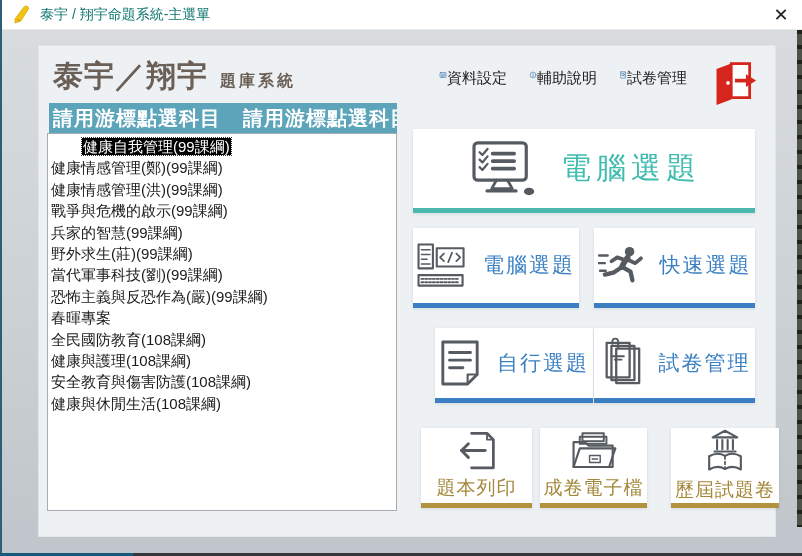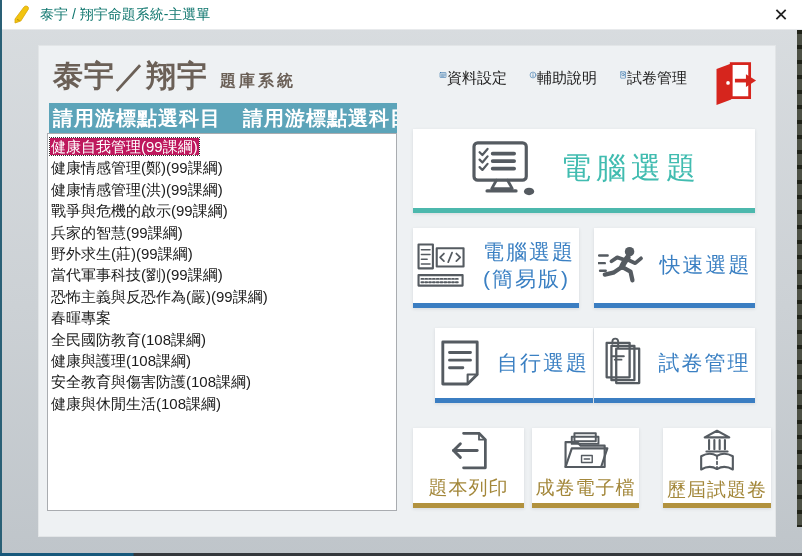--- a/index.html
+++ b/index.html
@@ -54,30 +54,30 @@
     letter-spacing:1px; overflow:hidden; white-space:nowrap;
   }
   .subject-list {
     position:absolute; left:8px; top:87px; width:350px; height:378px;
     background:#fff; border:1px solid #a9acb0; list-style:none;
     padding:2px 0 0 2px; overflow:hidden;
   }
   .subject-list li { font-size:15px; line-height:21.4px; color:#1b1b1b; cursor:default; white-space:nowrap; }
   .subject-list li span { padding:0 1px; }
   .subject-list li.selected span {
-    background:#be185d; color:#fff; outline:1px dotted #333;
+    background:#000000; color:#fff; outline:1px dotted #333;margin-left:32px;
   }
   
   .btn {
     position:absolute; background:#fff; box-shadow:0 1px 3px rgba(80,90,100,.15);
     display:flex; align-items:center; justify-content:center; cursor:pointer;
   }
   .btn.teal  { border-bottom:5px solid #4cb8ad; }
   .btn.blue  { border-bottom:5px solid #3b7ec2; }
-  .btn.gold  { border-bottom:5px solid #b2923e; }
+  .btn.gold  { border-bottom:5px solid #b2923e;margin-left:8px; }
   .btn-primary-label { font-size:30px; color:#41bcb0; letter-spacing:5px; margin-left:24px; white-space:nowrap; }
   .btn-blue-label { font-size:21px; color:#3b80c3; letter-spacing:2px; margin-left:16px; white-space:nowrap; line-height:1.25; }
   .btn-gold-label { font-size:19px; color:#a3873a; letter-spacing:1px; white-space:nowrap; margin-top:4px; }
   .btn.col { flex-direction:column; justify-content:center; }
   
   .b-main { left:374px; top:83px;  width:342px; height:84px; }
   .b-r2a  { left:374px; top:182px; width:166px; height:80px; }
   .b-r2b  { left:555px; top:182px; width:161px; height:80px; }
   .b-r3a  { left:374px; top:282px; width:158px; height:75px;margin-left:22px; }
   .b-r3b  { left:555px; top:282px; width:161px; height:75px; }
@@ -183,21 +183,21 @@
 
     <div class="btn blue b-r2a">
       <svg viewBox="0 0 52 47" width="50" height="45">
         <rect class="s" x="1.5" y="1.5" width="15" height="25" stroke-width="2.2" fill="#fff"></rect>
         <path class="s" stroke-width="1.6" d="M4.5 7h9 M4.5 12h9 M4.5 17h6 M4.5 22h9"></path>
         <rect class="s" x="20.5" y="5.5" width="28" height="19" stroke-width="2.2" fill="#fff"></rect>
         <path class="s" stroke-width="1.8" d="M28 11 l-4 4 4 4 M41 11 l4 4 -4 4 M36.5 10 l-4 10"></path>
         <rect class="s" x="1.5" y="33.5" width="46" height="11" stroke-width="2.2" fill="#fff"></rect>
         <path class="s" stroke-width="2" stroke-dasharray="2 2" d="M4.5 37.5 h40 M4.5 41 h40"></path>
       </svg>
-      <span class="btn-blue-label"><span>電腦選題</span><br><span>(簡易版)</span></span>
+      <span class="btn-blue-label"><span>電腦選題</span><br></span>
     </div>
     <div class="btn blue b-r2b">
       <svg viewBox="0 0 48 42" width="46" height="40">
         <path class="s" stroke-width="2.5" d="M1 10 h9 M0 18 h7 M2 26 h6"></path>
         <circle cx="33" cy="6" r="5" fill="#555b61"></circle>
         <path class="s" stroke-width="6" d="M31 12 C28 16 26 19 25 22"></path>
         <path class="s" stroke-width="4" d="M30 14 L39 18 L45 13"></path>
         <path class="s" stroke-width="4" d="M29 15 L20 12 L14 16"></path>
         <path class="s" stroke-width="4.5" d="M25 22 L34 27 L36 36"></path>
         <path class="s" stroke-width="4.5" d="M25 22 L16 28 L7 30"></path>

